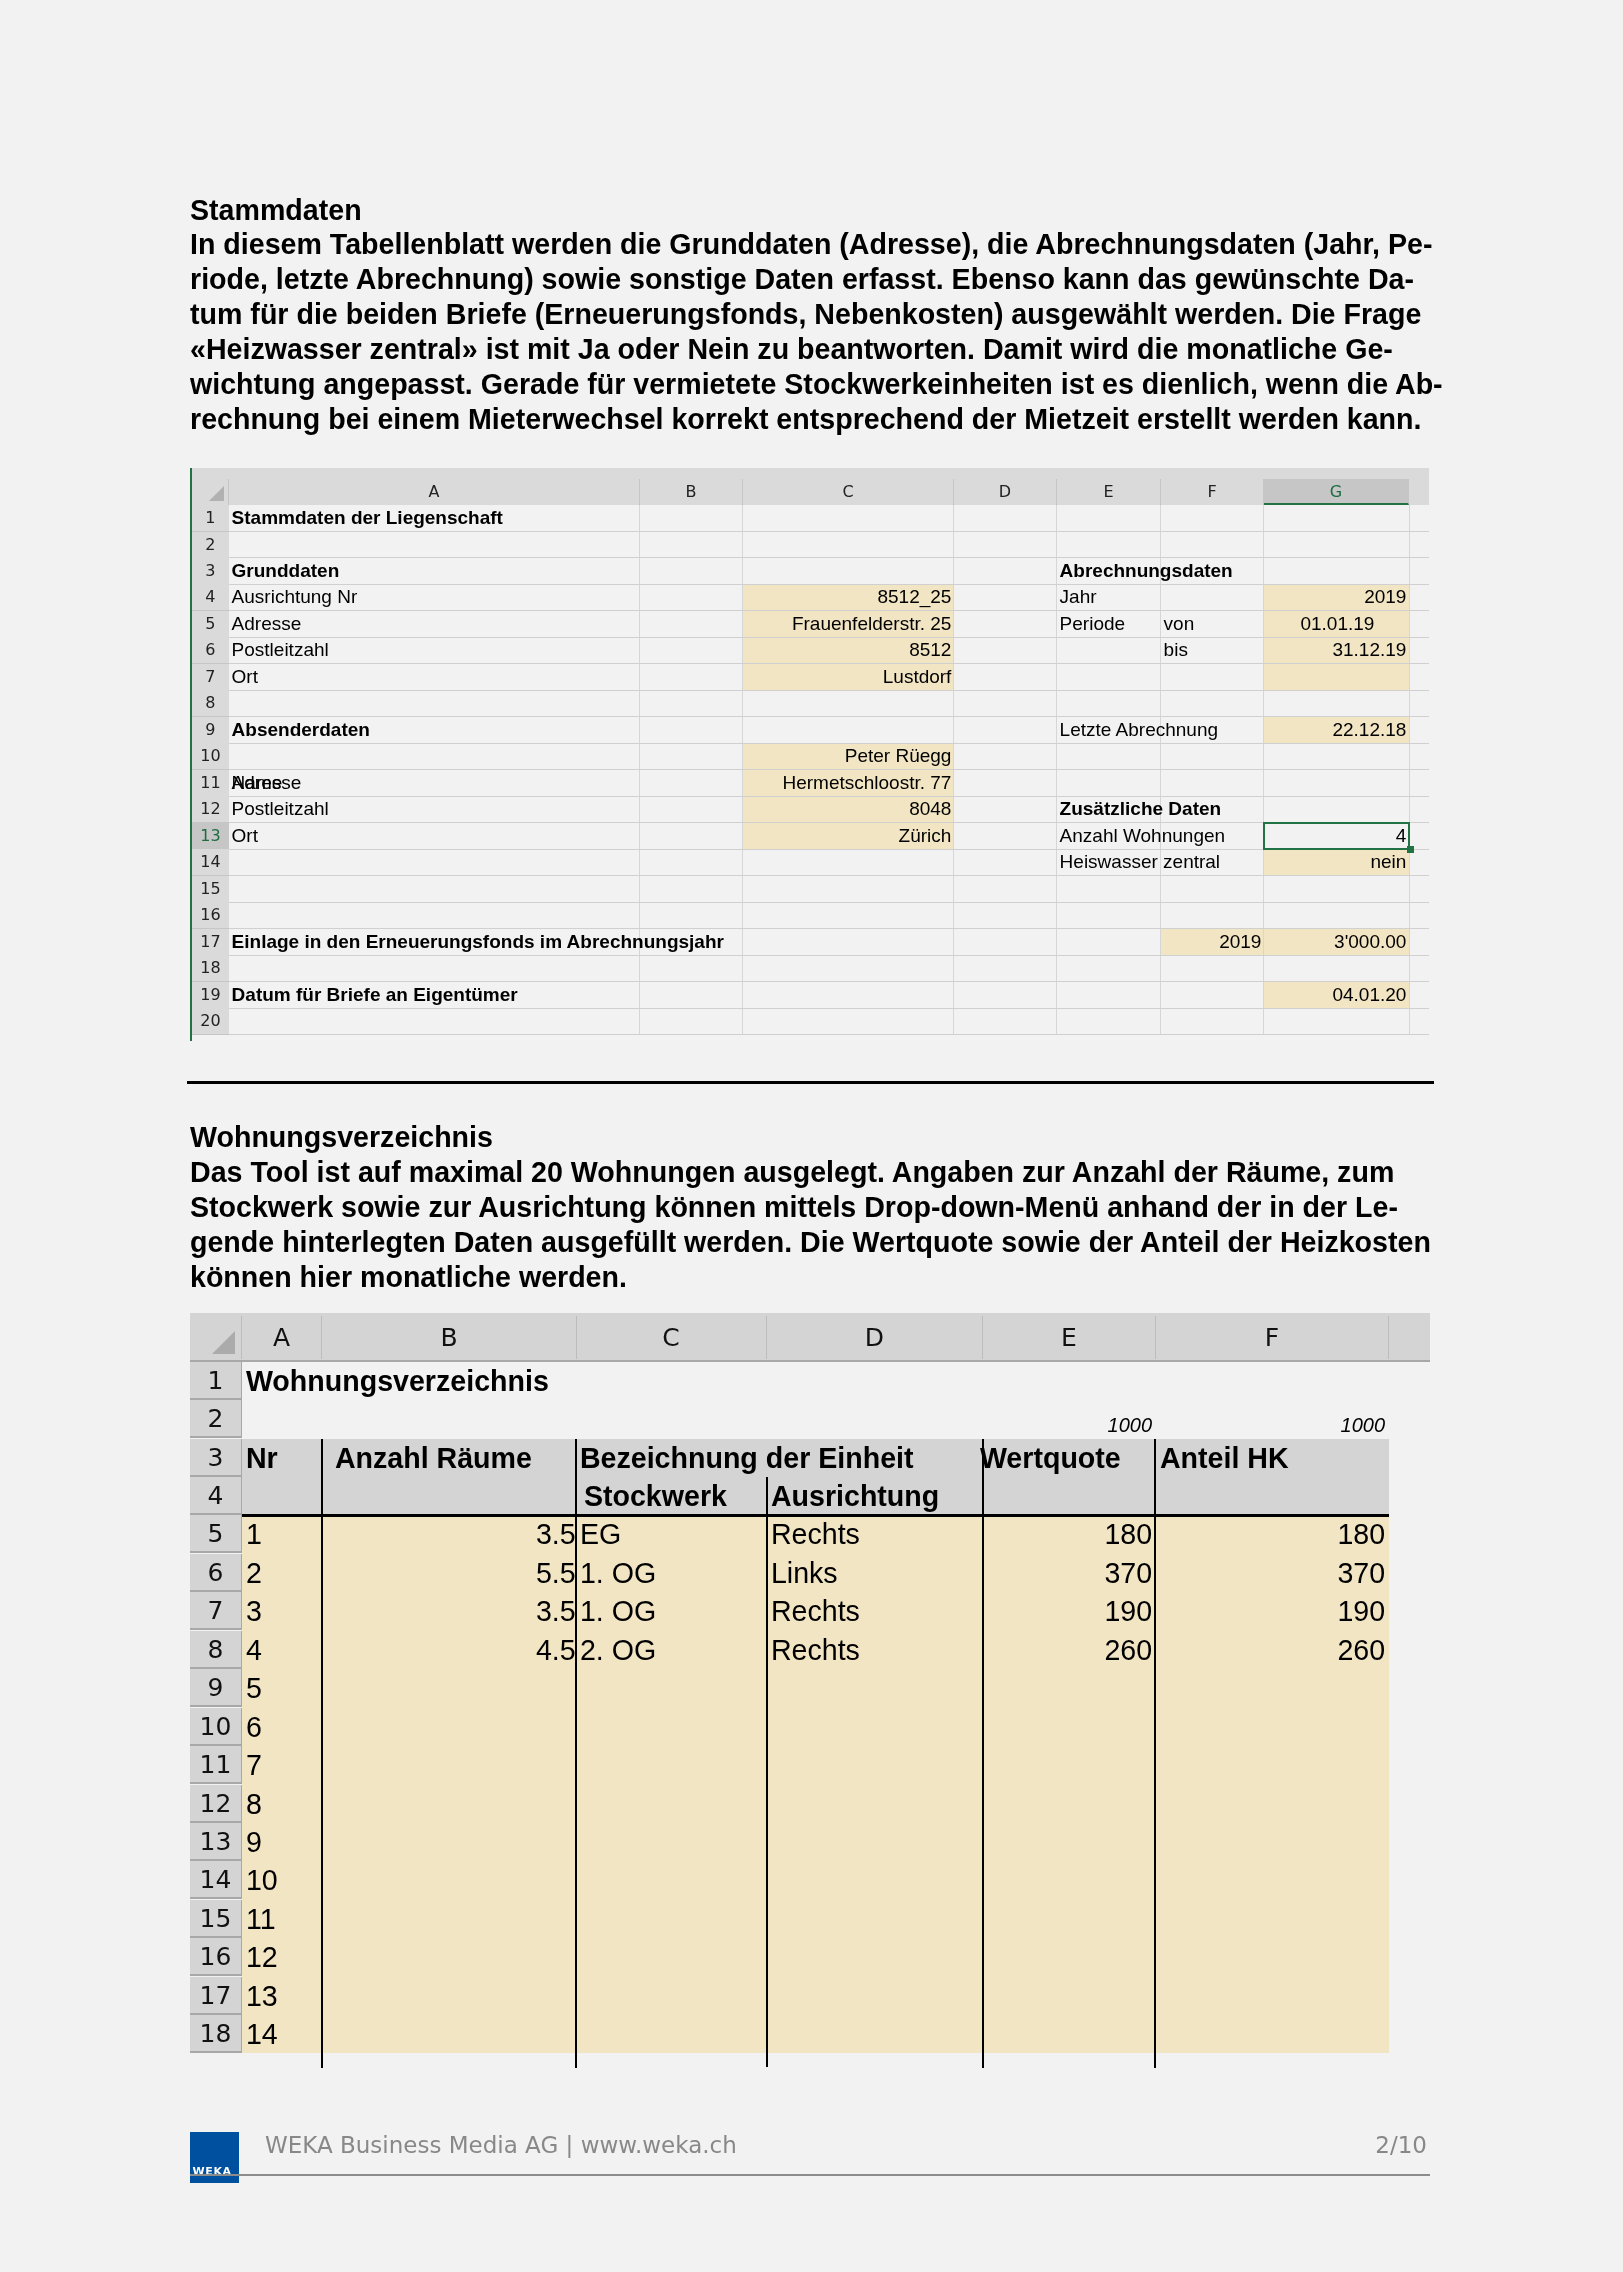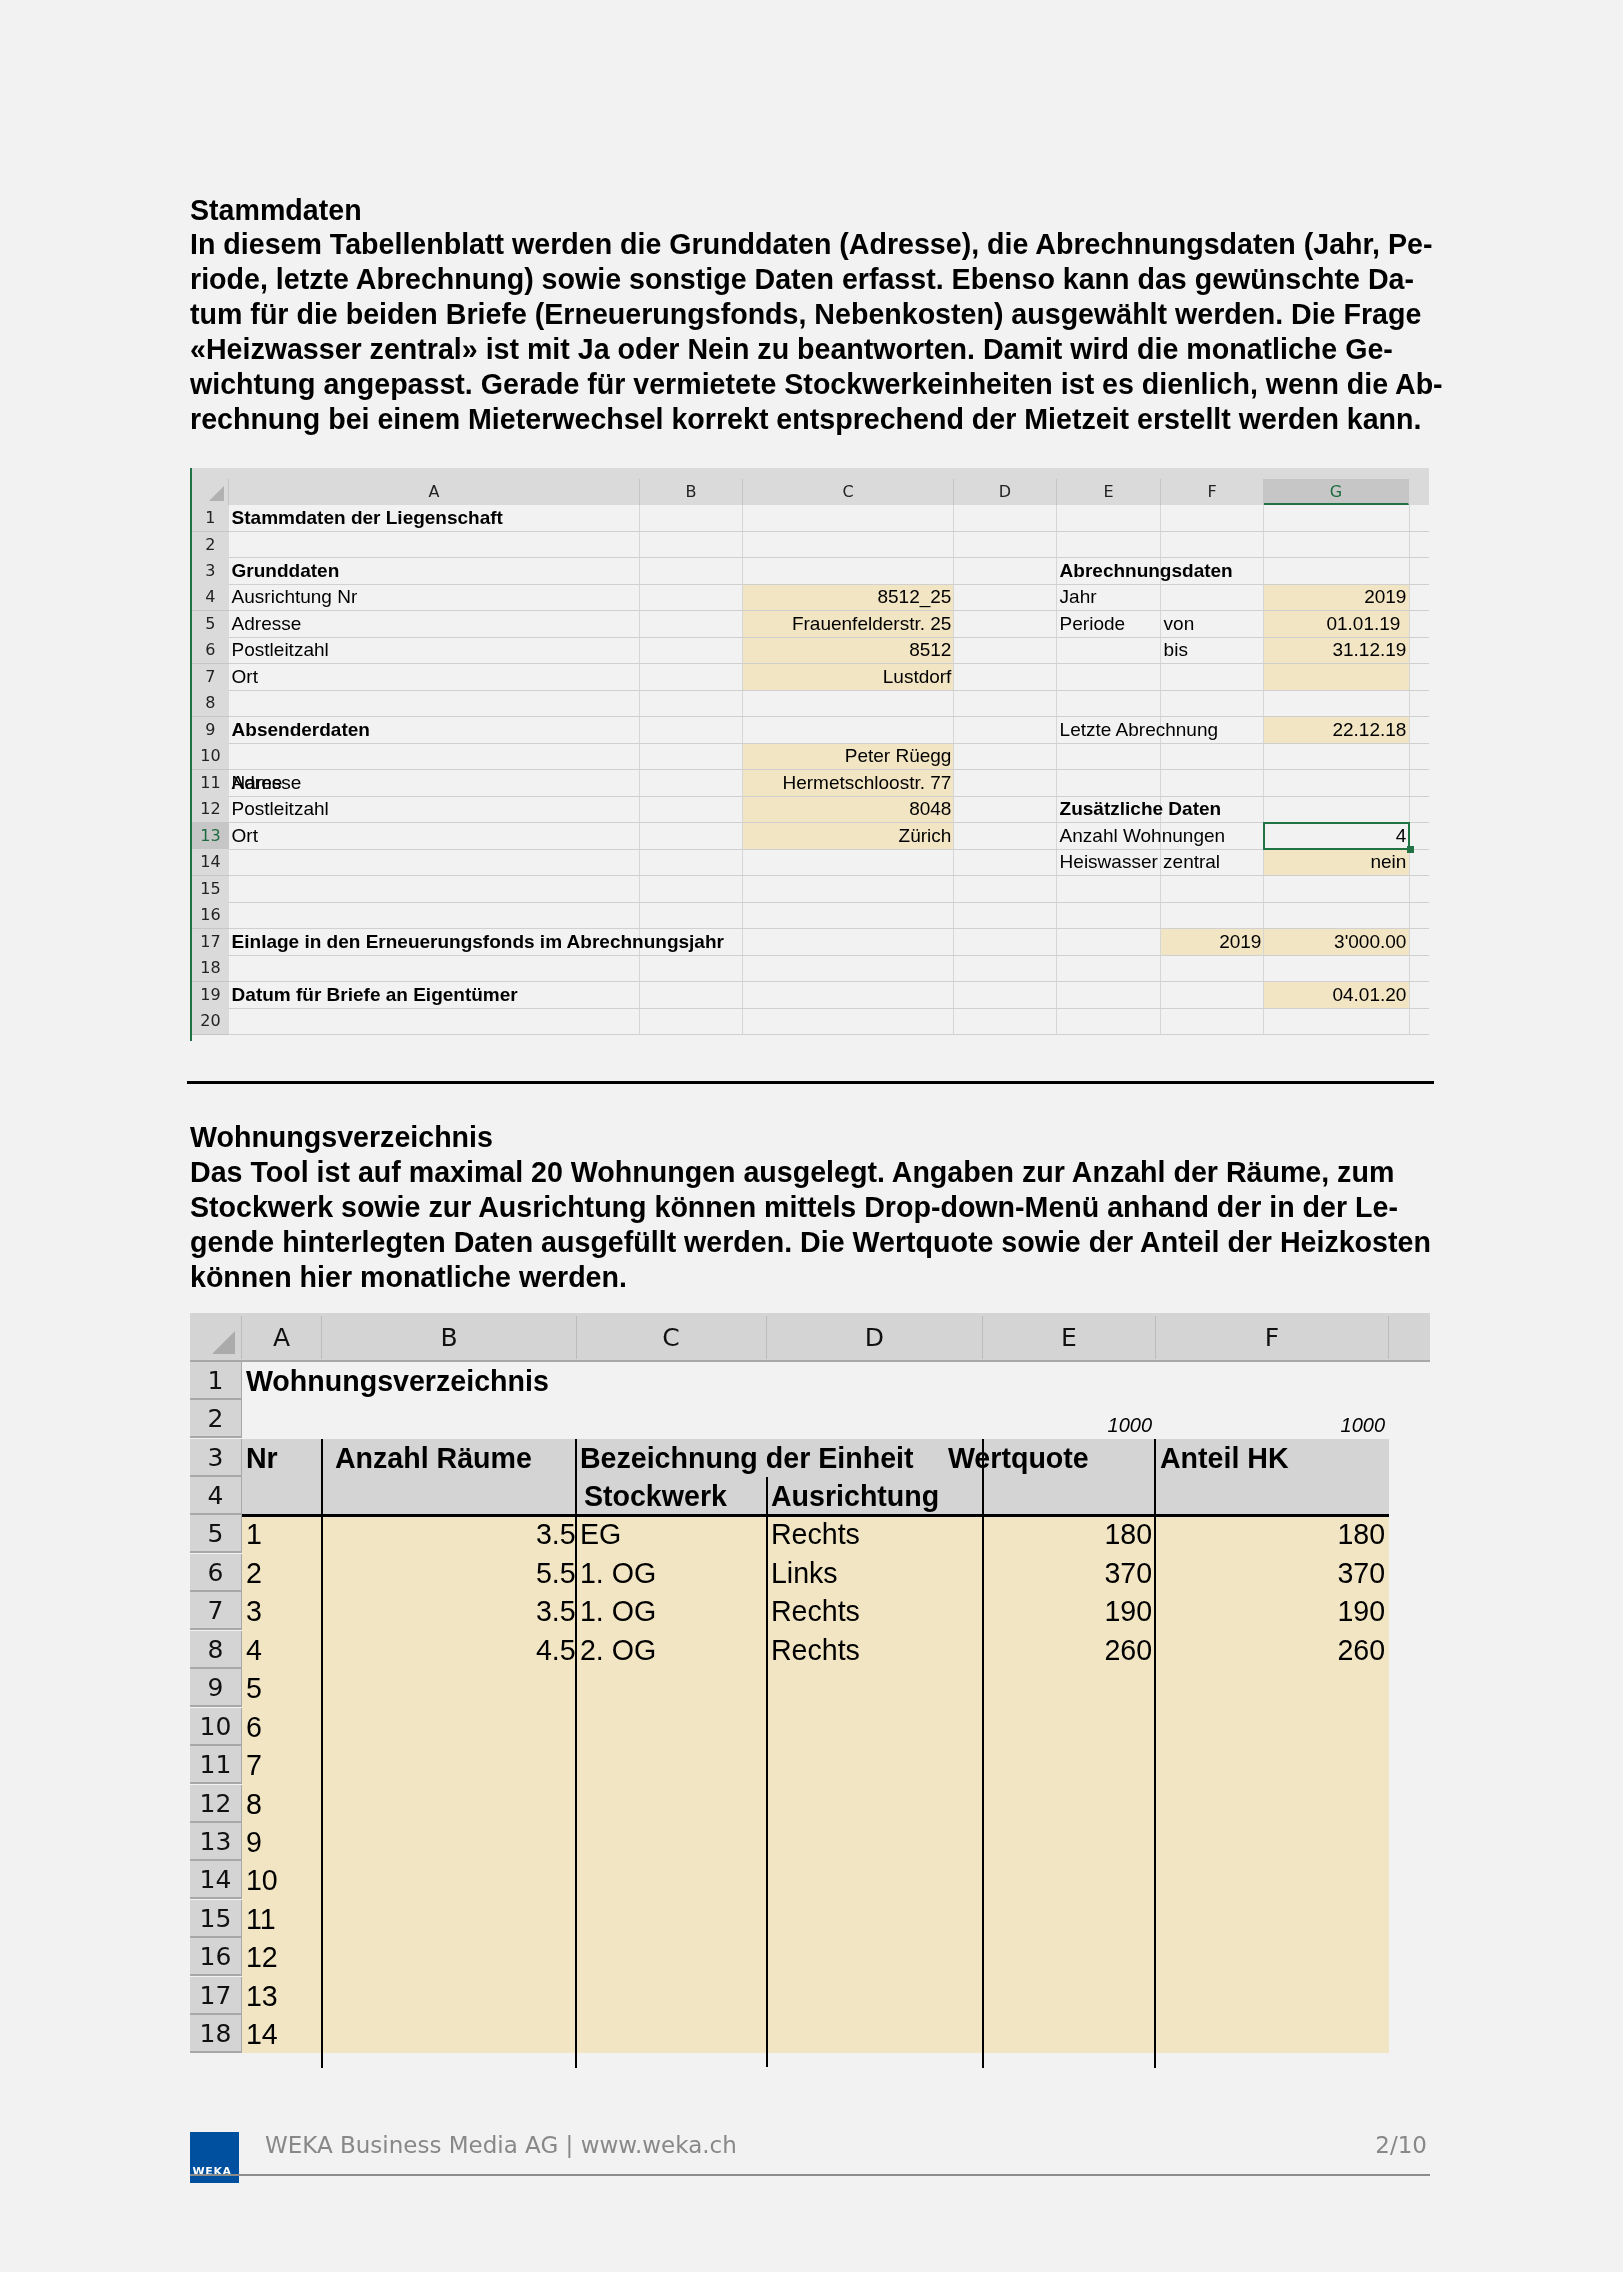--- a/index.html
+++ b/index.html
@@ -163,21 +163,21 @@
     <div class="cell b" style="left: 867px; top: 90px; width: 584px; height: 26.5px;">Abrechnungsdaten</div>
     <div class="cell" style="left: 867px; top: 116px; width: 584px; height: 26.5px;">Jahr</div>
     <div class="cell" style="left: 867px; top: 143px; width: 584px; height: 26.5px;">Periode</div>
     <div class="cell" style="left: 971px; top: 143px; width: 584px; height: 26.5px;">von</div>
     <div class="cell" style="left: 971px; top: 169px; width: 584px; height: 26.5px;">bis</div>
     <div class="cell" style="left: 867px; top: 249px; width: 584px; height: 26.5px;">Letzte Abrechnung</div>
     <div class="cell b" style="left: 867px; top: 328px; width: 584px; height: 26.5px;">Zusätzliche Daten</div>
     <div class="cell" style="left: 867px; top: 355px; width: 584px; height: 26.5px;">Anzahl Wohnungen</div>
     <div class="cell" style="left: 867px; top: 381px; width: 584px; height: 26.5px;">Heiswasser zentral</div>
     <div class="cell r" style="left: 1074px; top: 116px; width: 145px; height: 26.5px;">2019</div>
-    <div class="cell r" style="left: 1068px; top: 143px; width: 145px; height: 26.5px;">01.01.19</div>
+    <div class="cell r" style="left: 1042px; top: 143px; width: 145px; height: 26.5px;">01.01.19</div>
     <div class="cell r" style="left: 1074px; top: 169px; width: 145px; height: 26.5px;">31.12.19</div>
     <div class="cell r" style="left: 1074px; top: 249px; width: 145px; height: 26.5px;">22.12.18</div>
     <div class="cell r" style="left: 1074px; top: 355px; width: 145px; height: 26.5px;">4</div>
     <div class="cell r" style="left: 1074px; top: 381px; width: 145px; height: 26.5px;">nein</div>
     <div class="cell r" style="left: 971px; top: 461px; width: 103px; height: 26.5px;">2019</div>
     <div class="cell r" style="left: 1074px; top: 461px; width: 145px; height: 26.5px;">3'000.00</div>
     <div class="cell r" style="left: 1074px; top: 514px; width: 145px; height: 26.5px;">04.01.20</div>
     <div class="selbox" style="left: 1073px; top: 354px; width: 147px; height: 28.4px;"></div>
     <div class="selhandle" style="left: 1217px; top: 378px;"></div>
   </div>
@@ -231,21 +231,21 @@
     <div class="bline" style="left: 576px; top: 164px; width: 1.9px; height: 590px;"></div>
     <div class="bline" style="left: 52px; top: 201px; width: 1147px; height: 2.6px;"></div>
     <div class="cell b" style="left: 52px; top: 49px; height: 38px; width: 584px;">Wohnungsverzeichnis</div>
     <div class="cell r i" style="left: 793px; top: 87px; height: 38px; width: 173px; align-items: flex-end; padding-bottom: 1.3px;">1000</div>
     <div class="cell r i" style="left: 966px; top: 87px; height: 38px; width: 233px; align-items: flex-end; padding-bottom: 1.3px;">1000</div>
     <div class="cell b" style="left: 52px; top: 126px; height: 38px; width: 80px;">Nr</div>
     <div class="cell b" style="left: 141px; top: 126px; height: 38px; width: 255px;">Anzahl Räume</div>
     <div class="cell b" style="left: 386px; top: 126px; height: 38px; width: 406px;">Bezeichnung der Einheit</div>
     <div class="cell b" style="left: 390px; top: 164px; height: 38px; width: 191px;">Stockwerk</div>
     <div class="cell b" style="left: 577px; top: 164px; height: 38px; width: 216px;">Ausrichtung</div>
-    <div class="cell b" style="left: 754px; top: 126px; height: 38px; width: 173px;">Wertquote</div>
+    <div class="cell b" style="left: 786px; top: 126px; height: 38px; width: 173px;">Wertquote</div>
     <div class="cell b" style="left: 966px; top: 126px; height: 38px; width: 233px;">Anteil HK</div>
     <div class="cell" style="left: 52px; top: 202px; height: 38px; width: 80px;">1</div>
     <div class="cell r" style="left: 132px; top: 202px; height: 38px; width: 255px; padding-right: 1.3px;">3.5</div>
     <div class="cell" style="left: 386px; top: 202px; height: 38px; width: 191px;">EG</div>
     <div class="cell" style="left: 577px; top: 202px; height: 38px; width: 216px;">Rechts</div>
     <div class="cell r" style="left: 793px; top: 202px; height: 38px; width: 173px;">180</div>
     <div class="cell r" style="left: 966px; top: 202px; height: 38px; width: 233px;">180</div>
     <div class="cell" style="left: 52px; top: 241px; height: 38px; width: 80px;">2</div>
     <div class="cell r" style="left: 132px; top: 241px; height: 38px; width: 255px; padding-right: 1.3px;">5.5</div>
     <div class="cell" style="left: 386px; top: 241px; height: 38px; width: 191px;">1. OG</div>

